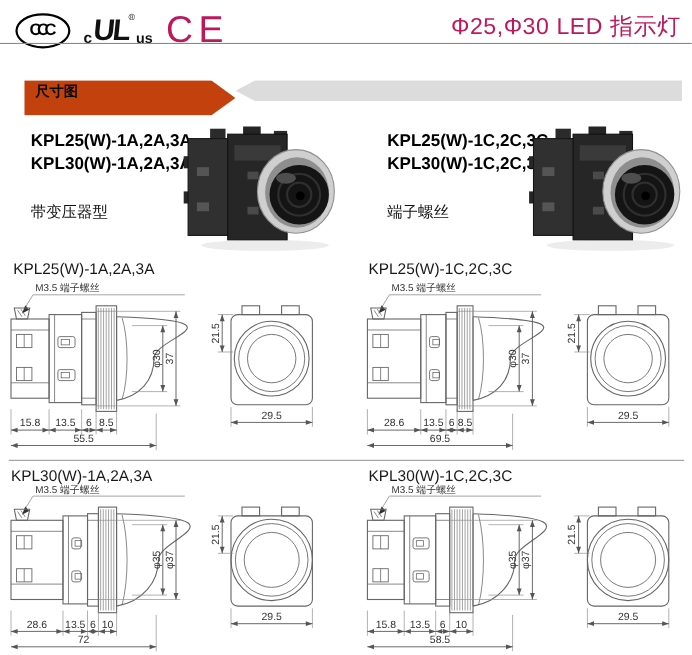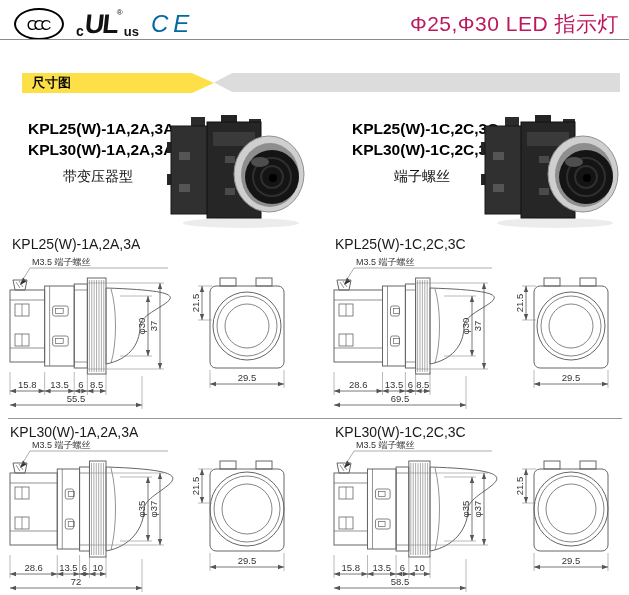--- a/index.html
+++ b/index.html
@@ -3,43 +3,43 @@
 <meta charset="utf-8">
 <style>
   html,body{margin:0;padding:0;background:#fff;}
   body{font-family:"Liberation Sans", sans-serif; color:#111;}
   #page{position:relative;width:629px;height:595px;background:#fff;overflow:hidden;}
 
   
   .logos{position:absolute;left:14px;top:8px;display:flex;align-items:center;gap:12px;}
   .ccc-logo{width:46px;height:28px;border:2.5px solid #000;border-radius:50%;
     display:flex;align-items:center;justify-content:center;}
-  .ccc-logo span{font-weight:normal;font-size:15px;letter-spacing:-4px;padding-right:4px;color:#000;}
+  .ccc-logo span{font-weight:bold;font-size:15px;letter-spacing:-4px;padding-right:4px;color:#000;}
   .ul-logo{display:flex;align-items:flex-end;line-height:1;}
   .ul-logo .ul-c{font-weight:bold;font-size:14px;margin-right:1px;}
   .ul-logo .ul-mark{font-weight:800;font-size:27px;transform:skewX(-6deg);letter-spacing:-2px;}
   .ul-logo .ul-reg{font-size:8px;align-self:flex-start;margin-top:-2px;}
   .ul-logo .ul-us{font-weight:bold;font-size:13px;margin-left:1px;}
-  .ce-logo{font-size:24px;font-weight:400;letter-spacing:5px;color:#0369a1;font-style:italic;}
+  .ce-logo{font-size:34px;font-weight:400;letter-spacing:5px;color:#be185d;}
   .page-title{position:absolute;top:10px;right:10px;font-size:21px;color:#be185d;letter-spacing:0.5px;}
   .header-rule{position:absolute;left:0;right:0;top:39px;border-top:1.5px solid #8a8a8a;}
 
   
-  .banner-dark{position:absolute;left:22px;top:73px;width:192px;height:20px;background:#fde047;
+  .banner-dark{position:absolute;left:22px;top:73px;width:192px;height:32px;background:#c2410c;
     clip-path:polygon(0 0,88.5% 0,100% 50%,88.5% 100%,0 100%);}
   .banner-dark span{display:block;padding-left:10px;font-size:13px;font-weight:bold;
     color:#0a0a0a;line-height:19px;}
   .banner-light{position:absolute;left:214px;top:73px;width:406px;height:19px;background:#dcdcdc;
     clip-path:polygon(0 50%,4.5% 0,100% 0,100% 100%,4.5% 100%);}
 
   
   .prod-text{position:absolute;width:140px;top:118px;}
   .prod-text.left{left:28px;} .prod-text.right{left:352px;}
   .prod-model{font-size:15.5px;font-weight:bold;line-height:21px;color:#000;white-space:nowrap;}
-  .prod-type{font-size:14px;color:#111;text-align:center;margin-top:8px;}
+  .prod-type{font-size:14px;color:#111;text-align:left;margin-top:24px;}
   .prod-photo{position:absolute;top:112px;width:150px;height:118px;}
   .prod-photo.left{left:163px;} .prod-photo.right{left:477px;}
 
   
   .drw-title{position:absolute;font-size:14px;color:#1a1a1a;white-space:nowrap;}
   .drw-svg{position:absolute;width:300px;height:158px;}
   .divider{position:absolute;left:8px;width:614px;top:418px;border-top:1px solid #999;}
 </style>
 </head>
 <body>

